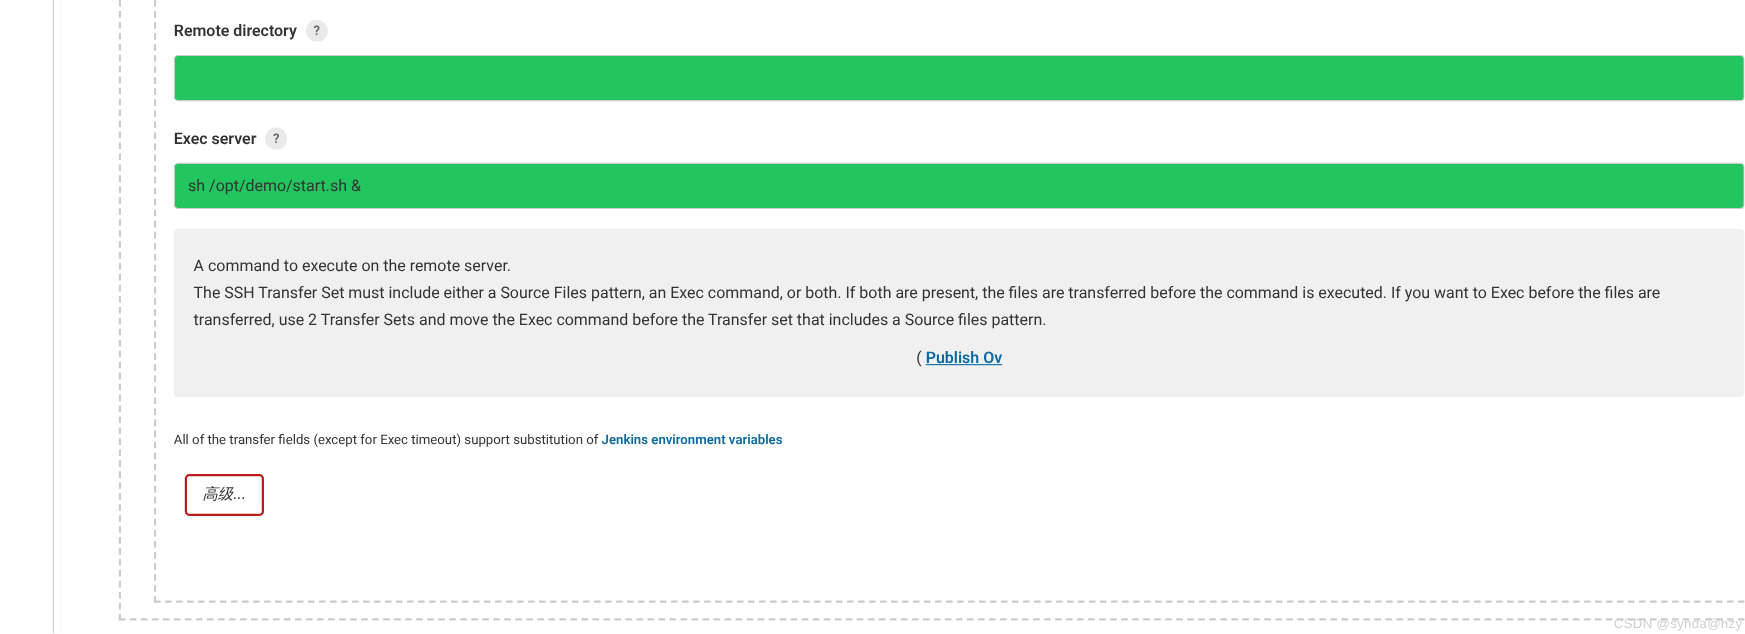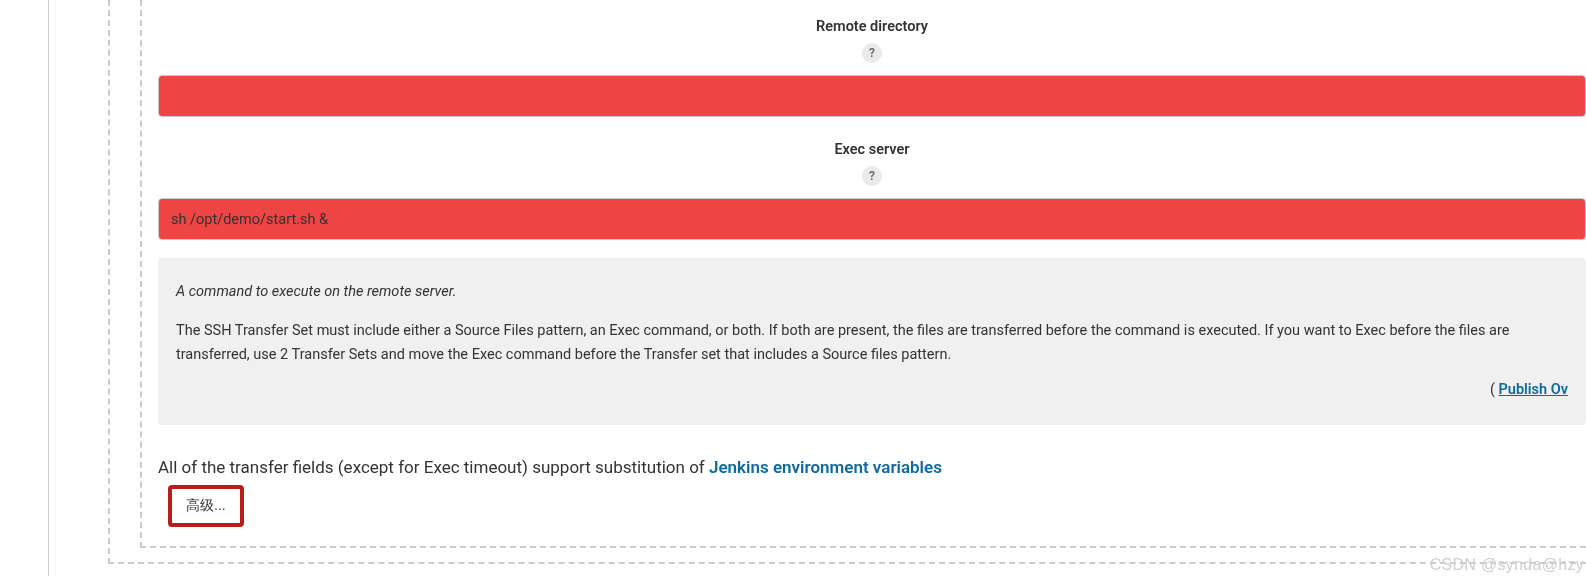--- a/index.html
+++ b/index.html
@@ -64,21 +64,20 @@
     }
     .field-group {
       margin-bottom: 24px;
     }
     .field-label-row {
       display: flex;
       align-items: center;
       gap: 8px;
       margin-bottom: 12px;
       margin-top: 18px;
-      flex-direction: column;
     }
     .field-label {
       font-size: 14.5px;
       font-weight: 600;
       color: #333;
     }
     .help-icon {
       width: 20px;
       height: 20px;
       border-radius: 50%;
@@ -93,75 +92,75 @@
     }
     .text-input {
       width: 100%;
       height: 42px;
       padding: 8px 12px;
       border: 1px solid #ccc;
       border-radius: 4px;
       font-size: 14.5px;
       font-family: inherit;
       color: #333;
-      background: #ef4444;
+      background: #22c55e;
     }
     .help-box {
       background: #f0f0f0;
       border-radius: 4px;
       padding: 22px 18px;
       margin-top: 18px;
       font-size: 14.5px;
       line-height: 1.7;
       color: #333;
     }
     .help-box p {
       margin: 0;
     }
     .help-box p.first {
-      margin-bottom: 14px;
-      font-style: italic;
+      margin-bottom: 0;
     }
     .plugin-link-row {
-      text-align: right;
+      text-align: center;
       margin-top: 10px;
       font-size: 14.5px;
     }
     .plugin-link-row a {
       color: #0b6aa2;
       font-weight: 600;
       text-decoration: underline;
     }
     .substitution-note {
-      font-size: 17px;
+      font-size: 12px;
       color: #333;
       margin-top: 32px;
-      margin-bottom: 8px;
+      margin-bottom: 24px;
     }
     .substitution-note a {
       color: #0b6aa2;
       font-weight: 600;
       text-decoration: none;
     }
     .advanced-btn {
       display: inline-block;
       padding: 8px 14px;
-      border: 4px solid #b91c1c;
+      border: 2px solid #b91c1c;
       border-radius: 4px;
       background: #fff;
       font-size: 14px;
       color: #333;
       cursor: pointer;
       margin-left: 10px;
+      font-style: italic;
     }
     .watermark {
       position: absolute;
       right: 2px;
       bottom: 2px;
-      font-size: 16px;
+      font-size: 12px;
       color: #cfcfcf;
       font-family: Arial, sans-serif;
       letter-spacing: 0.3px;
     }
   </style>
 </head>
 <body>
 
 <div class="outer-container">
   <div class="left-border"></div>

